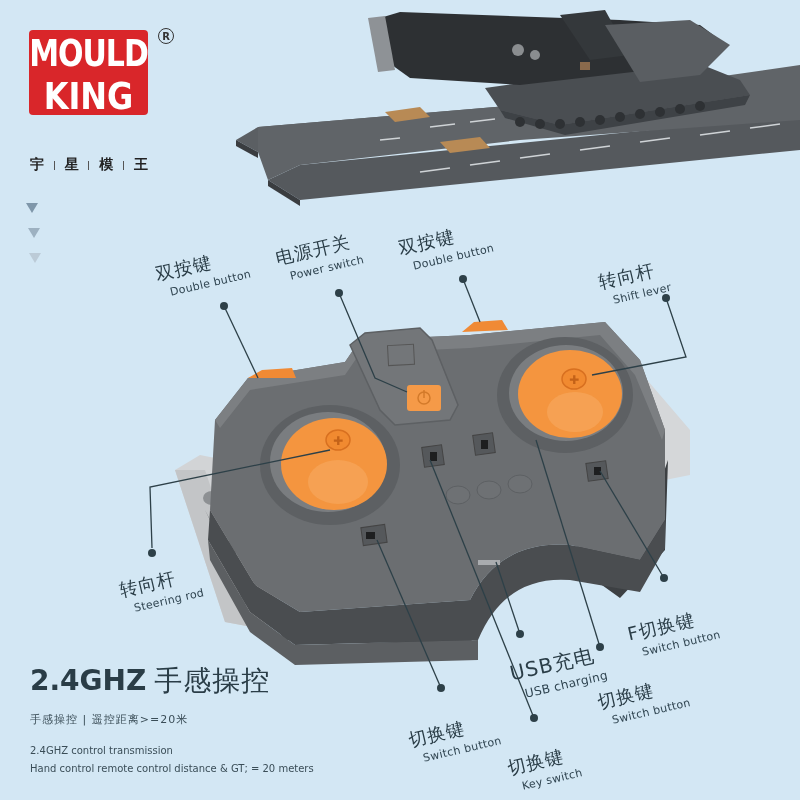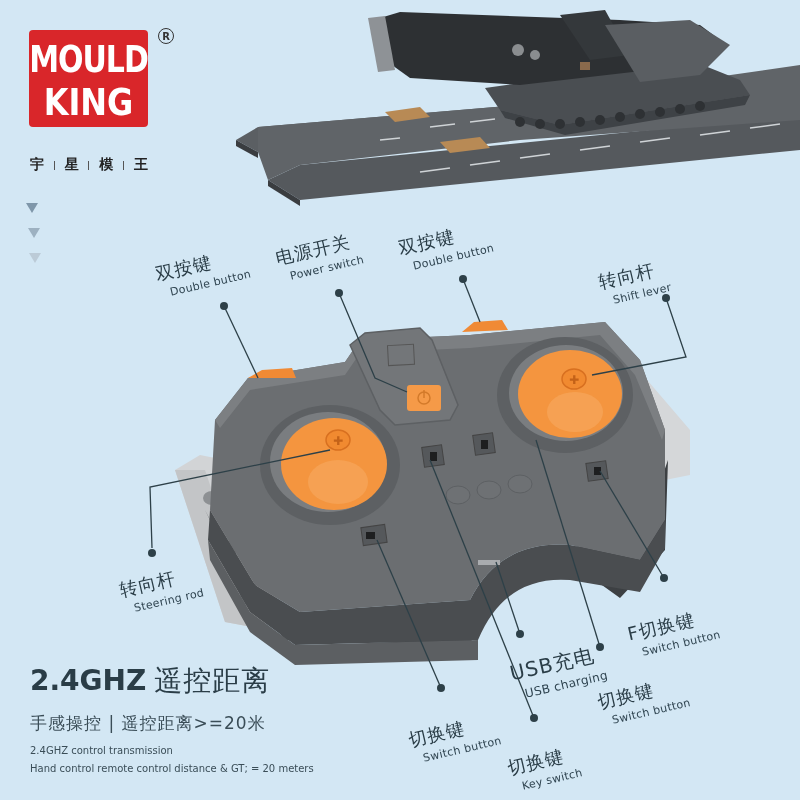--- a/index.html
+++ b/index.html
@@ -7,21 +7,21 @@
     body {
       background: #d3e7f4;
       font-family: "DejaVu Sans", "Liberation Sans", sans-serif;
       position: relative;
       color: #2a3d47;
     }
     .abs { position: absolute; }
 
     
     .logo-box {
-      left: 29px; top: 30px; width: 118px; width: 119px; height: 97px;
+      left: 29px; top: 30px; width: 118px; width: 119px; height: 85px;
       background: #d9262a;
       border-radius: 4px;
       color: #fff;
       display: flex; flex-direction: column; align-items: center; justify-content: center;
       font-family: "DejaVu Sans", sans-serif;
       font-weight: bold;
       line-height: 1;
     }
     .logo-top { font-size: 30px; letter-spacing: -1px; transform: scaleY(1.25); margin-bottom: 12px; margin-top: 4px; }
     .logo-bottom { font-size: 32px; letter-spacing: 0px; transform: scaleY(1.15); }
@@ -51,21 +51,21 @@
     }
     .lbl .cn { font-size: 18px; color: #2a3d47; display: block; letter-spacing: 1px; }
     .lbl .en { font-size: 11px; color: #2f4450; display: block; margin-left: 10px; margin-top: 2px; letter-spacing: 0.3px; }
 
     .lbl-big .cn { font-size: 20px; }
     .lbl-big .en { font-size: 12px; }
 
     
     .title-main { left: 30px; top: 662px; font-size: 28px; font-weight: bold; color: #2a3d47; white-space: nowrap; }
     .title-main .cn { font-weight: normal; margin-left: 8px; letter-spacing: 1px; }
-    .sub-cn { left: 30px; top: 712px; font-size: 17px; color: #3a4d57; white-space: nowrap; letter-spacing: 1px; }
+    .sub-cn { left: 30px; top: 712px; font-size: 11px; color: #3a4d57; white-space: nowrap; letter-spacing: 1px; }
     .sub-en1 { left: 30px; top: 745px; font-size: 10px; color: #3a4d57; white-space: nowrap; }
     .sub-en2 { left: 30px; top: 763px; font-size: 10px; color: #3a4d57; white-space: nowrap; text-align: center; }
 
     svg.art { position: absolute; left: 0; top: 0; }
   </style>
 </head>
 <body>
 
 <svg class="art" width="800" height="800" viewBox="0 0 800 800">
 
@@ -269,17 +269,17 @@
 <div class="abs lbl" style="left:415px; top:728px;">
   <span class="cn">切换键</span>
   <span class="en">Switch button</span>
 </div>
 <div class="abs lbl" style="left:514px; top:756px;">
   <span class="cn">切换键</span>
   <span class="en">Key switch</span>
 </div>
 
 <div class="abs title-main">
-  <span>2.4GHZ</span><span class="cn">遥控距离</span>
+  <span>2.4GHZ</span><span class="cn">手感操控</span>
 </div>
 <div class="abs sub-cn">手感操控 | 遥控距离&gt;=20米</div>
 <div class="abs sub-en1">2.4GHZ control transmission</div>
 <div class="abs sub-en2">Hand control remote control distance &amp; GT; = 20 meters</div>
 
 </body></html>

